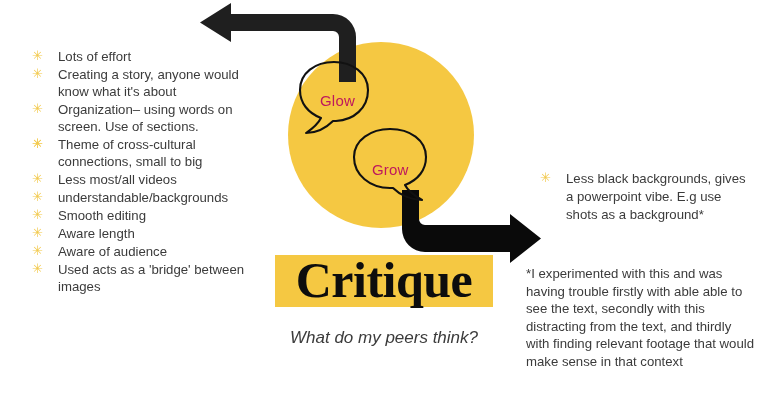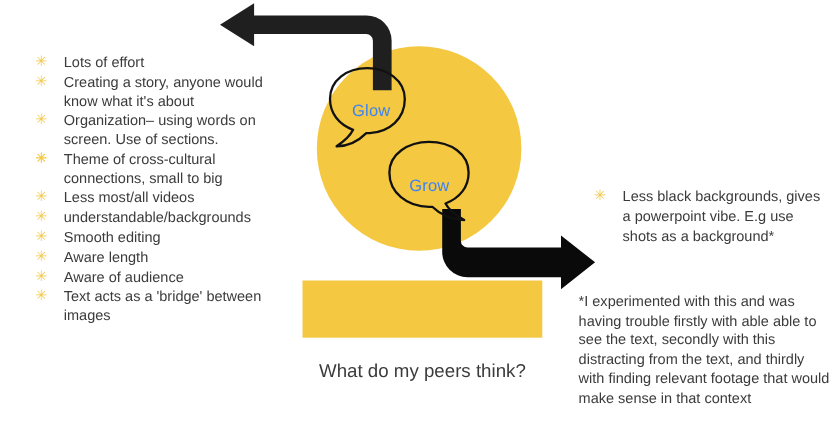--- a/index.html
+++ b/index.html
@@ -50,21 +50,21 @@
     position: absolute;
     left: 288px;
     top: 42px;
     width: 186px;
     height: 186px;
   }
   .bubble-label {
     position: absolute;
     font-family: "Liberation Sans", sans-serif;
     font-size: 15px;
-    color: #3b82f6;
+    color: #be185d;
     letter-spacing: .2px;
     white-space: nowrap;
   }
   .bubble-label.glow { left: 32px; top: 50px; }
   .bubble-label.grow { left: 84px; top: 104px; margin-top: 15px; }
 
   
   .list {
     position: absolute;
     list-style: none;
@@ -126,20 +126,21 @@
   }
   .subtitle {
     position: absolute;
     left: 254px;
     top: 327px;
     width: 260px;
     text-align: center;
     font-size: 17px;
     line-height: 22px;
     color: #3b3b3b;
+    font-style: italic;
   }
 
   
   .footnote {
     position: absolute;
     left: 526px;
     top: 265px;
     width: 228px;
     font-size: 13.2px;
     line-height: 17.5px;
@@ -237,29 +238,30 @@
     <li>
       <span class="bullet">✳</span>
       <span>Aware length</span>
     </li>
     <li>
       <span class="bullet">✳</span>
       <span>Aware of audience</span>
     </li>
     <li>
       <span class="bullet">✳</span>
-      <span>Text acts as a 'bridge' between images</span>
+      <span>Used acts as a 'bridge' between images</span>
     </li>
   </ul>
 
   <ul class="list list-right">
     <li>
       <span class="bullet">✳</span>
       <span>Less black backgrounds, gives a powerpoint vibe. E.g use shots as a background*</span>
     </li>
   </ul>
 
   <div class="critique-box"></div>
+  <div class="critique-text">Critique</div>
   <div class="subtitle">What do my peers think?</div>
 
   <div class="footnote">*I experimented with this and was having trouble firstly with able able to see the text, secondly with this distracting from the text, and thirdly with finding relevant footage that would make sense in that context</div>
 
 </div>
 
 </body></html>

